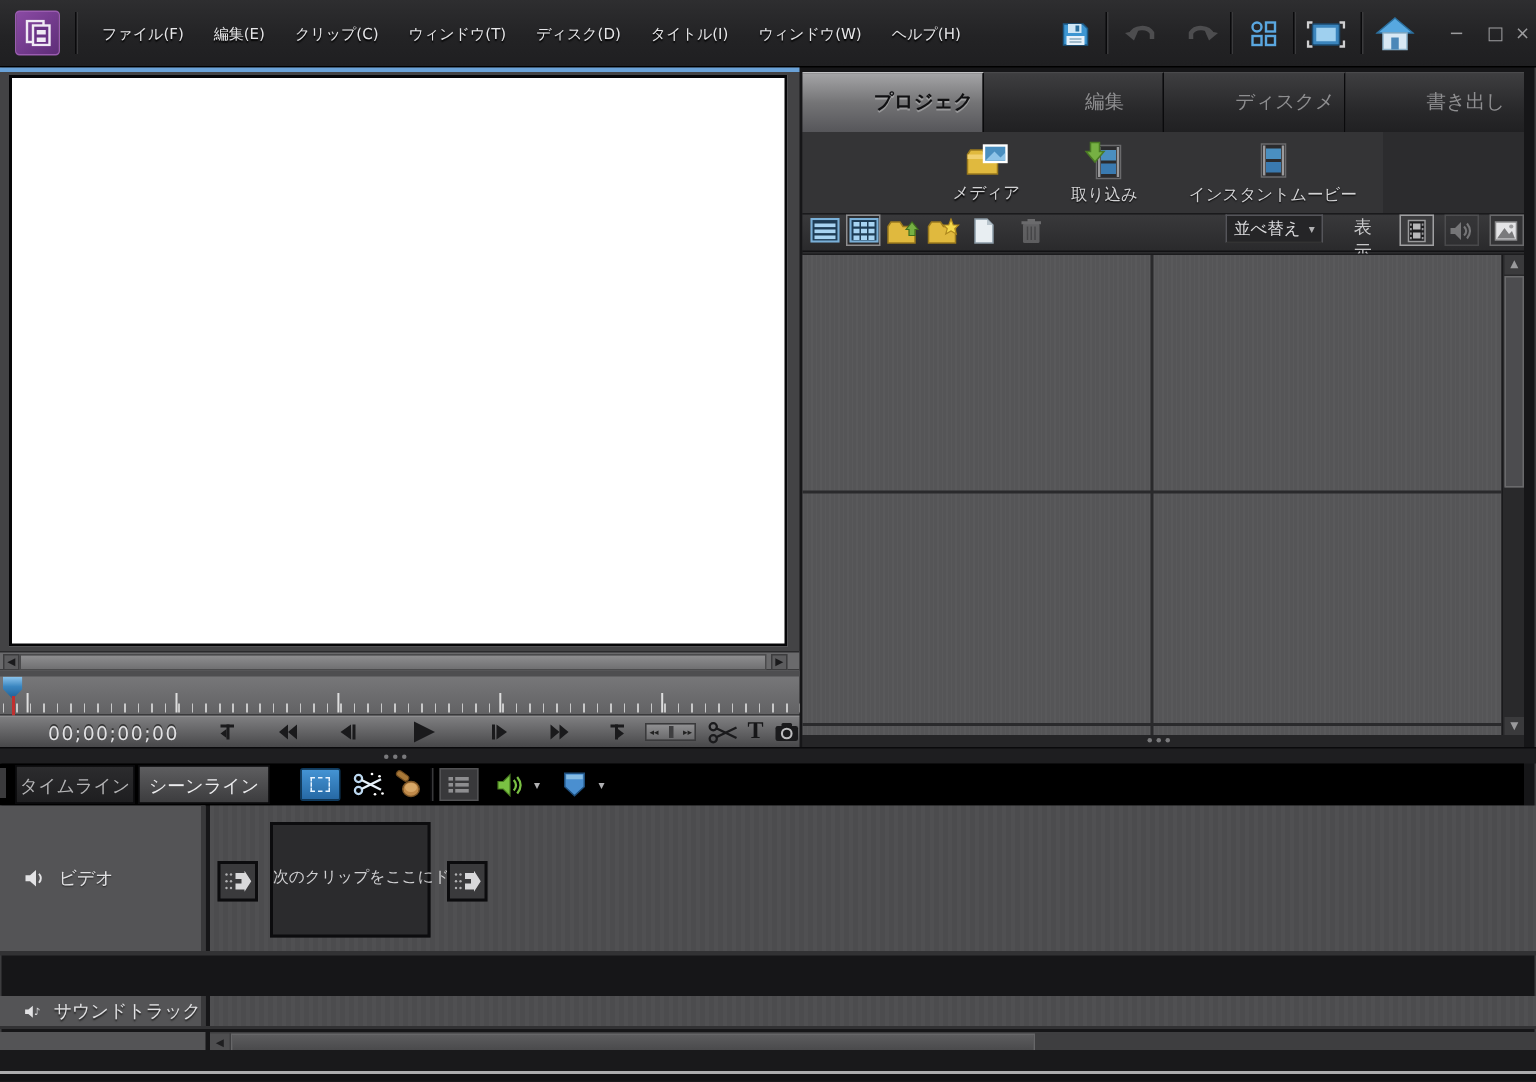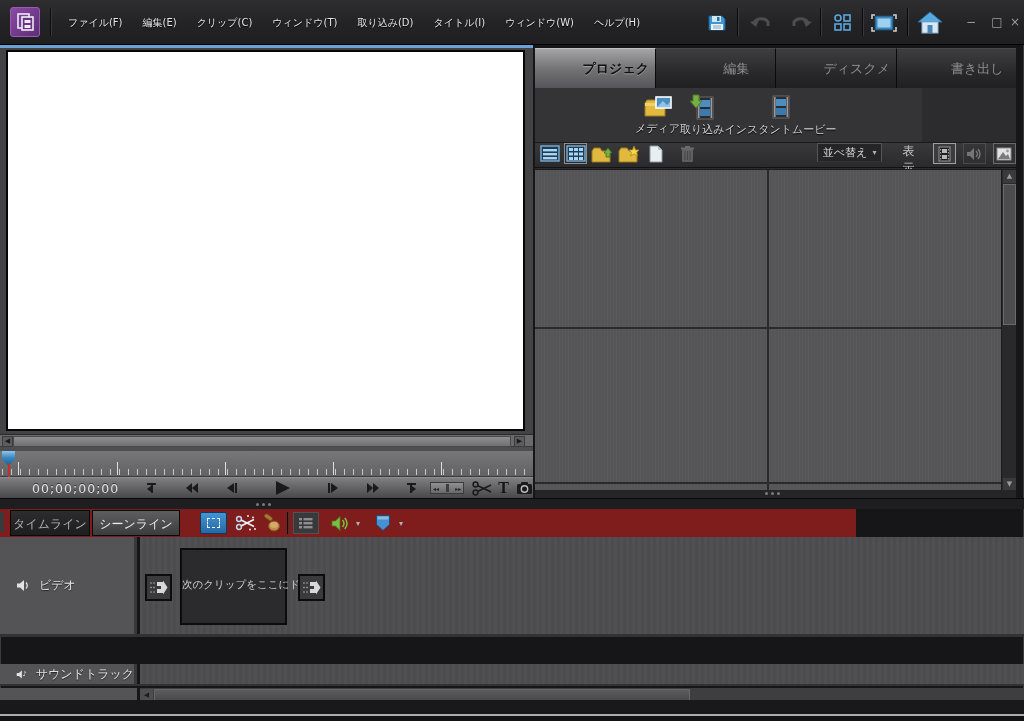--- a/index.html
+++ b/index.html
@@ -79,21 +79,21 @@
   .right-panel { position:absolute; left:535px; top:3px; width:481px; height:450px;
      background:#2c2c2e; }
   .rp-tabs { position:absolute; top:0; left:0; width:481px; height:40px; display:flex; }
   .rp-tab { flex:1; text-align:center; line-height:40px; font-size:13px;
      color:#8e8e90; background:linear-gradient(#3e3e40,#29292b 60%,#202022);
      border-right:1px solid #0a0a0c; border-top:1px solid #4a4a4c;padding-left:42px; }
   .rp-tab.active { background:linear-gradient(#a4a4a6,#747476 50%,#56565a);
      color:#101012; font-weight:bold; text-shadow:0 1px 0 rgba(255,255,255,.3);
      border-top:1px solid #c0c0c2; }
   .rp-actions { position:absolute; top:40px; left:0; width:387px; height:54px;
-     background:#343436; display:flex; align-items:center; padding-left:100px; }
+     background:#343436; display:flex; align-items:center; padding-left:100px; gap:34px; }
   .rp-action { display:flex; flex-direction:column; align-items:center; gap:2px; }
   .rp-action .lbl { font-size:11px; color:#d2d2d4; text-shadow:0 1px 1px #000; white-space:nowrap; }
   .rp-toolbar { position:absolute; top:94px; left:0; width:481px; height:26px;
      background:linear-gradient(#39393b,#2a2a2c);
      border-top:1px solid #1a1a1c; border-bottom:1px solid #121214;
      display:flex; align-items:flex-start; }
   .tool-btn { width:24px; height:21px; margin-left:3px; display:flex;
      align-items:center; justify-content:center; border:1px solid transparent; }
   .tool-btn.selected { border:1px solid #8e8e90; background:#2c2c2e; }
   .sort-btn { margin-left:118px; width:68px; height:19px; background:#252527;
@@ -120,21 +120,21 @@
   .rp-bottom { position:absolute; top:442px; left:0; width:481px; height:8px; background:#252527; }
   .dots { position:absolute; width:22px; height:4px; display:flex; gap:3px; }
   .dots i { width:3px; height:3px; background:#7a7a7c; border-radius:50%; }
 
   
   .splitter { position:absolute; top:498px; left:0; width:1024px; height:11px;
      background:#1e1e20; border-top:1px solid #0a0a0c; }
 
   
   .tl-panel { position:absolute; top:509px; left:0; width:1024px; height:191px; }
-  .tl-tabbar { position:absolute; top:0; left:0; width:856px; height:28px; background:#7f1d1d; }
+  .tl-tabbar { position:absolute; top:0; left:0; width:1016px; height:28px; background:#000000; }
   .tl-grip { position:absolute; left:0; top:3px; width:4px; height:20px; background:#3a3a3c; }
   .tl-tab { position:absolute; top:1px; height:26px; line-height:26px; text-align:center;
      font-size:12px; border:1px solid #0a0a0c; }
   .tl-tab.inactive { left:10px; width:80px; color:#b4b4b6;
      background:linear-gradient(#2c2c2e,#1e1e20); }
   .tl-tab.active { left:92px; width:88px; color:#ececee;
      background:linear-gradient(#5e5e60,#3c3c3e); }
   .tl-toolbtn { position:absolute; top:3px; height:22px; display:flex;
      align-items:center; justify-content:center; }
   .smarttrim { left:200px; width:27px; background:linear-gradient(#4494d4,#2668a4);
@@ -192,21 +192,21 @@
           <rect x="8.5" y="12" width="6" height="3" fill="#f0eaf4"></rect>
       </svg>
     </div>
     <div class="vsep" style="left:50px"></div>
 
     <div class="menu-items">
       <span class="menu-item">ファイル(F)</span>
       <span class="menu-item">編集(E)</span>
       <span class="menu-item">クリップ(C)</span>
       <span class="menu-item">ウィンドウ(T)</span>
-      <span class="menu-item">取り込み(D)</span>
+      <span class="menu-item">ディスク(D)</span>
       <span class="menu-item">タイトル(I)</span>
       <span class="menu-item">ウィンドウ(W)</span>
       <span class="menu-item">ヘルプ(H)</span>
     </div>
 
     <div class="qa-btn" style="left:702px">
       <svg width="20" height="20" viewBox="0 0 20 20">
         <path d="M2 3 h13 l3 3 v11 h-16 z" fill="#3d96d2" stroke="#1d5a86" stroke-width="1"></path>
         <rect x="5" y="3" width="9" height="6" fill="#cfe6f5"></rect>
           <rect x="10" y="4" width="2.5" height="4" fill="#2b6f9e"></rect>

